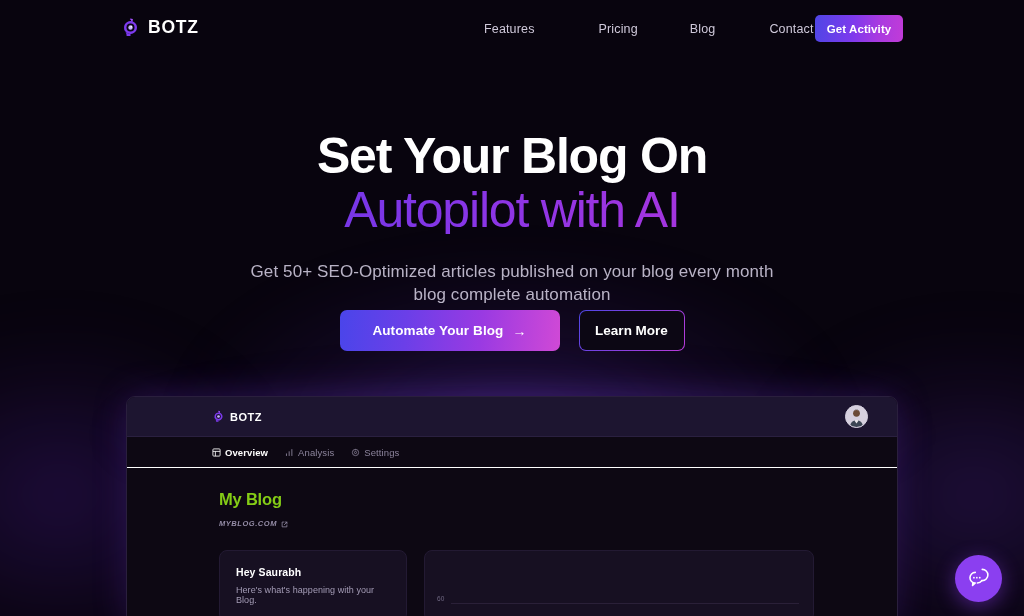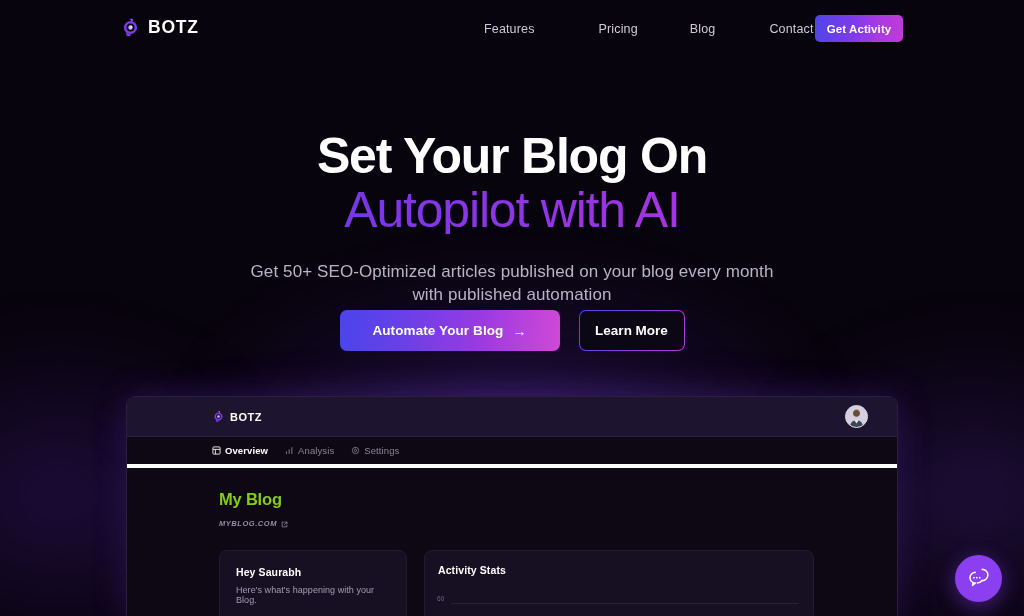--- a/index.html
+++ b/index.html
@@ -108,21 +108,21 @@
   .panel-brand-mark { width:13px; height:13px; display:block; }
   .panel-brand-name { color:#ffffff; font-size:11px; font-weight:bold; letter-spacing:0.5px; }
   .avatar {
     position:absolute; right:29px; width:23px; height:23px; border-radius:50%;
     border:1.5px solid #d8d3e2; overflow:hidden; background:#cfc8d8; cursor:pointer;
   }
   .avatar svg { display:block; }
 
   .panel-tabs {
     height:31px; display:flex; align-items:center; gap:17px; padding-left:85px;
-    border-bottom:4px solid #ffffff;
+    border-bottom:1px solid #ffffff;
   }
   .tab { display:flex; align-items:center; gap:4px; cursor:pointer; }
   .tab-label { font-size:9.5px; letter-spacing:0.1px; }
   .tab-active .tab-label { color:#ffffff; font-weight:bold; }
   .tab-active .tab-ico { color:#ffffff; }
   .tab-idle .tab-label { color:#8c849c; }
   .tab-idle .tab-ico { color:#8c849c; }
   .tab-ico { display:flex; align-items:center; }
 
   .panel-body { padding:22px 0 0 92px; position:relative; }
@@ -189,21 +189,21 @@
     </div>
 
     <button class="get-started">Get Activity</button>
   </div>
 
   <div class="hero">
     <div class="hero-line1">Set Your Blog On</div>
     <div class="hero-line2">Autopilot with AI</div>
     <div class="hero-sub">
       <div>Get 50+ SEO-Optimized articles published on your blog every month</div>
-      <div>with published automation</div>
+      <div>blog complete automation</div>
     </div>
   </div>
 
   <div class="cta-row">
     <button class="btn-primary">
       <span>Automate Your Blog</span>
       <span class="btn-arrow">→</span>
     </button>
     <button class="btn-secondary">Learn More</button>
   </div>
@@ -281,21 +281,20 @@
         </span>
       </div>
 
       <div class="cards">
         <div class="card card-welcome">
           <div class="card-heading">Hey Saurabh</div>
           <div class="card-sub">Here's what's happening with your Blog.</div>
         </div>
 
         <div class="card card-stats">
-          <div class="card-heading">Activity Stats</div>
           <div class="chart-zone">
             <span class="chart-tick">60</span>
             <div class="chart-gridline"></div>
           </div>
         </div>
       </div>
     </div>
   </div>
 
   <button class="chat-fab">

